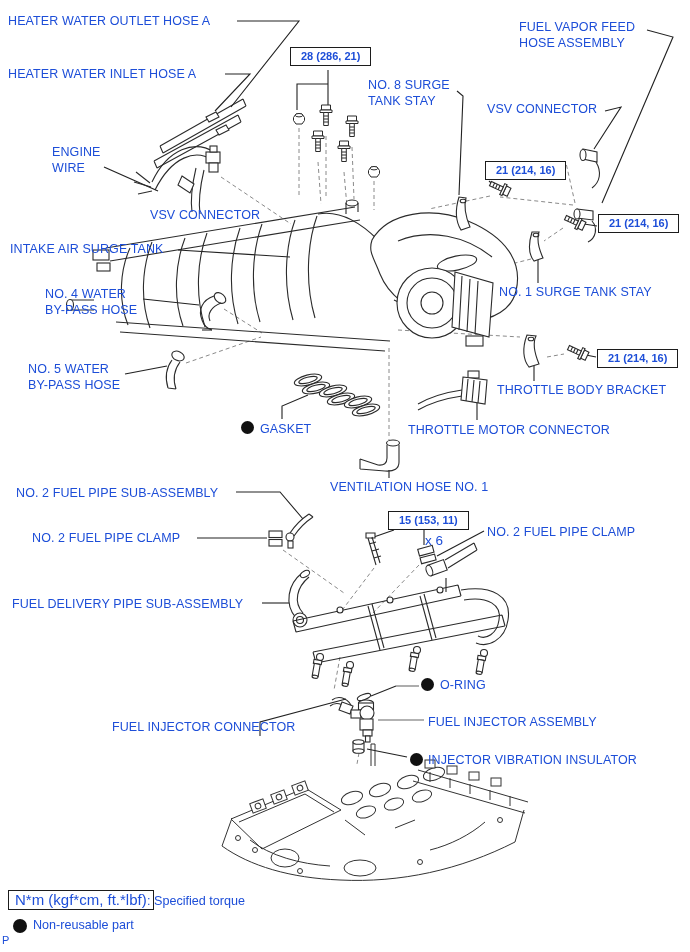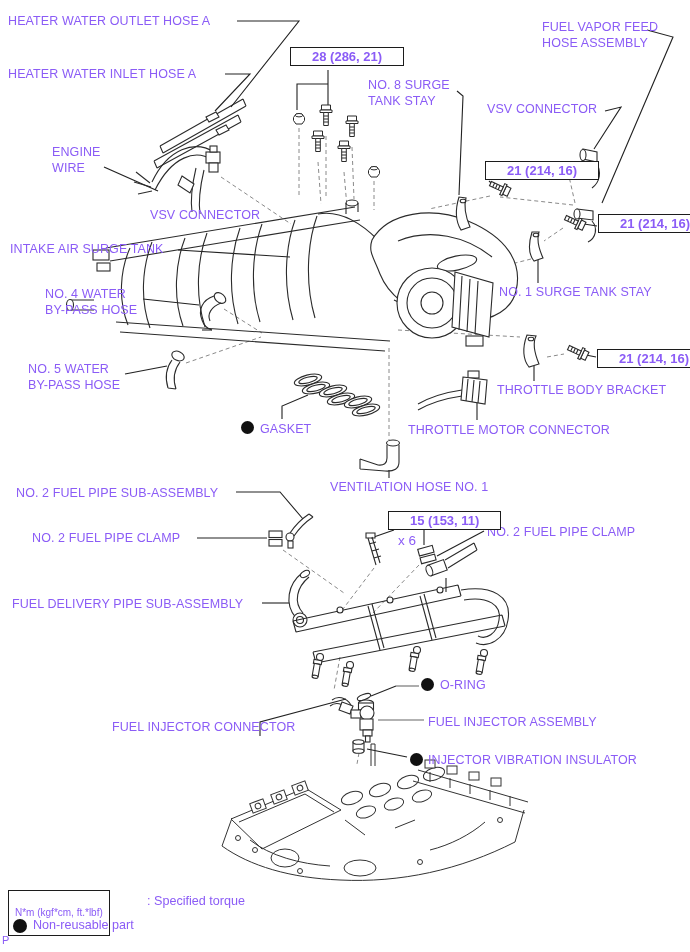--- a/index.html
+++ b/index.html
@@ -1,27 +1,27 @@
 <!DOCTYPE html>
 <html><head>
 <meta charset="utf-8">
 <style>
   html,body{margin:0;padding:0;background:#fff;}
   #page{position:relative;width:690px;height:952px;background:#fff;overflow:hidden;
-        font-family:"Liberation Sans","DejaVu Sans",sans-serif;color:#8b5cf6;}
+        font-family:"Liberation Sans","DejaVu Sans",sans-serif;color:#1d4ed8;}
   #art{position:absolute;left:0;top:0;}
   .lbl{position:absolute;font-size:12.5px;line-height:16px;white-space:pre-line;letter-spacing:.1px;}
-  .tbox{position:absolute;border:1.5px solid #1c1c1c;background:#fff;padding:1px 21px;
-        font-size:13px;font-weight:bold;white-space:nowrap;line-height:15px;}
+  .tbox{position:absolute;border:1.5px solid #1c1c1c;background:#fff;padding:1px 10px;
+        font-size:11px;font-weight:bold;white-space:nowrap;line-height:15px;}
   .bullet{position:absolute;width:13px;height:13px;border-radius:50%;background:#111;}
-  .legend-box{position:absolute;border:1.3px solid #1c1c1c;background:#fff;padding:14px 6px;
-        font-size:10px;white-space:nowrap;line-height:16px;}
+  .legend-box{position:absolute;border:1.3px solid #1c1c1c;background:#fff;padding:1px 6px;
+        font-size:15px;white-space:nowrap;line-height:16px;}
   .legend-txt{position:absolute;font-size:12.6px;white-space:nowrap;}
   .pmark{position:absolute;font-size:11px;}
-  .x6{position:absolute;font-size:13.5px;}
+  .x6{position:absolute;font-size:13.5px;margin-left:27px;}
 </style>
 </head>
 <body>
 
 <div id="page">
 
 <svg id="art" width="690" height="952" viewBox="0 0 690 952">
   <defs>
     <g id="bolt">
       <path d="M-4.5,-10 h9 v5 h-9 z" fill="#fff" stroke="#2b2b2b"></path>
@@ -319,21 +319,21 @@
 <div class="lbl" style="left:52px;top:144px">ENGINE
 WIRE</div>
 <div class="lbl" style="left:150px;top:207px">VSV CONNECTOR</div>
 <div class="lbl" style="left:10px;top:241px">INTAKE AIR SURGE TANK</div>
 <div class="lbl" style="left:45px;top:286px">NO. 4 WATER
 BY-PASS HOSE</div>
 <div class="lbl" style="left:28px;top:361px">NO. 5 WATER
 BY-PASS HOSE</div>
 <div class="lbl" style="left:368px;top:77px">NO. 8 SURGE
 TANK STAY</div>
-<div class="lbl" style="left:542px;top:19px">FUEL VAPOR FEED
+<div class="lbl" style="left:519px;top:19px">FUEL VAPOR FEED
 HOSE ASSEMBLY</div>
 <div class="lbl" style="left:487px;top:101px">VSV CONNECTOR</div>
 <div class="lbl" style="left:499px;top:284px">NO. 1 SURGE TANK STAY</div>
 <div class="lbl" style="left:497px;top:382px">THROTTLE BODY BRACKET</div>
 <div class="bullet" style="left:241px;top:421px"></div>
 <div class="lbl" style="left:260px;top:421px">GASKET</div>
 <div class="lbl" style="left:408px;top:422px">THROTTLE MOTOR CONNECTOR</div>
 <div class="lbl" style="left:330px;top:479px">VENTILATION HOSE NO. 1</div>
 <div class="lbl" style="left:16px;top:485px">NO. 2 FUEL PIPE SUB-ASSEMBLY</div>
 <div class="lbl" style="left:32px;top:530px">NO. 2 FUEL PIPE CLAMP</div>

